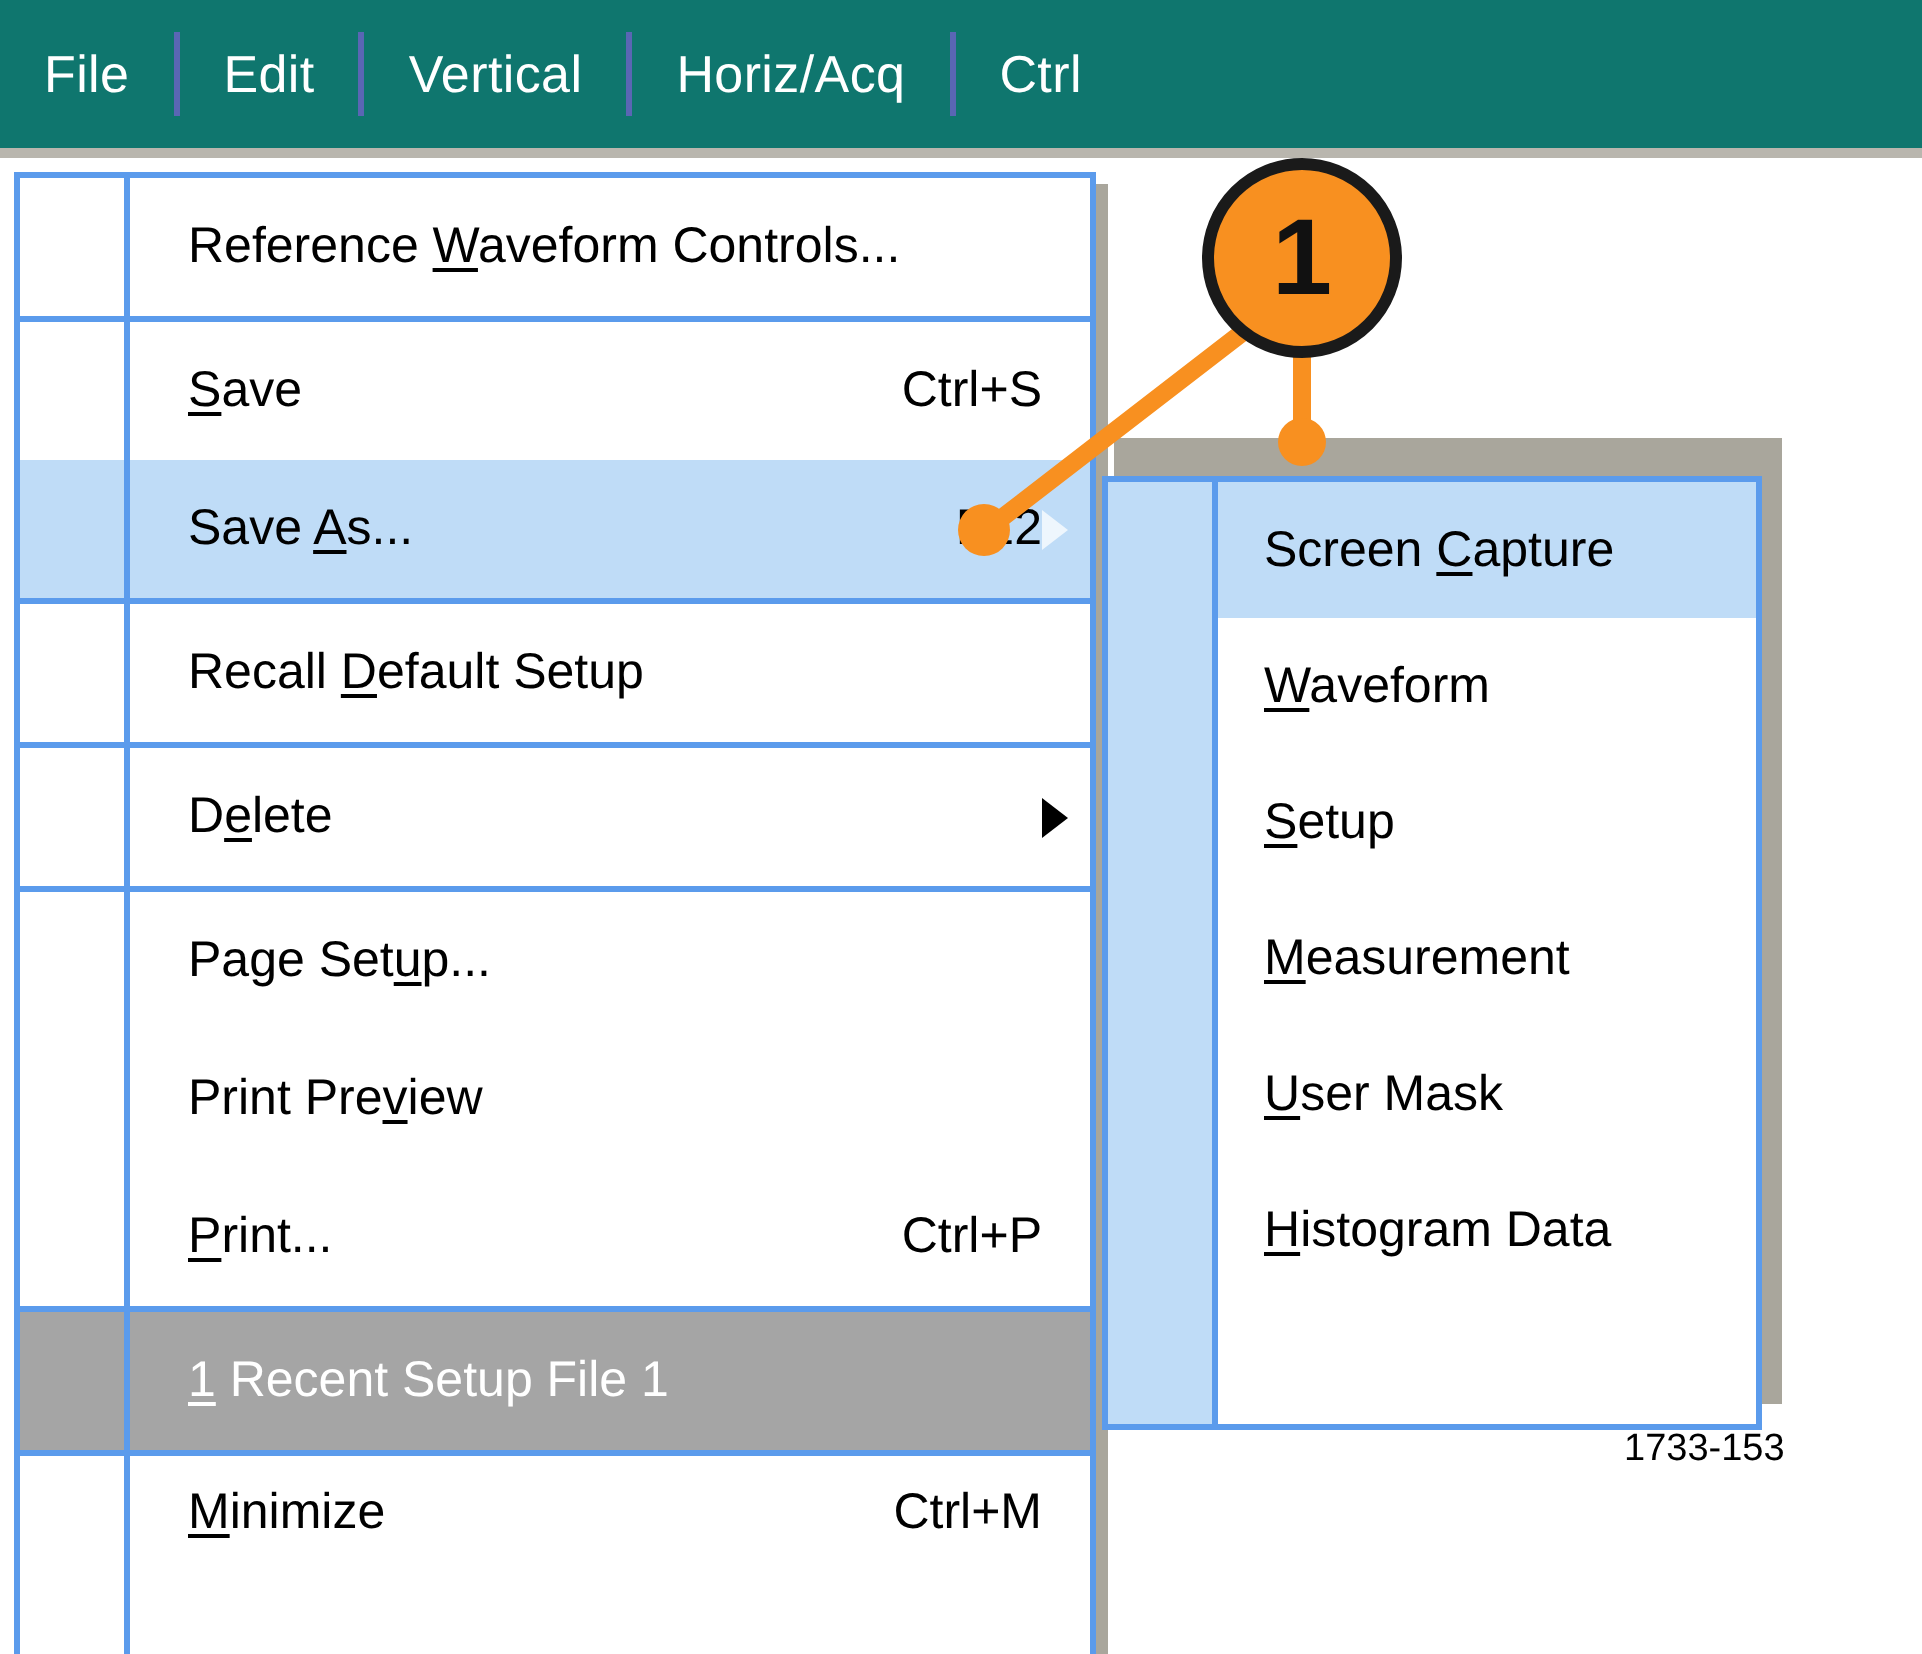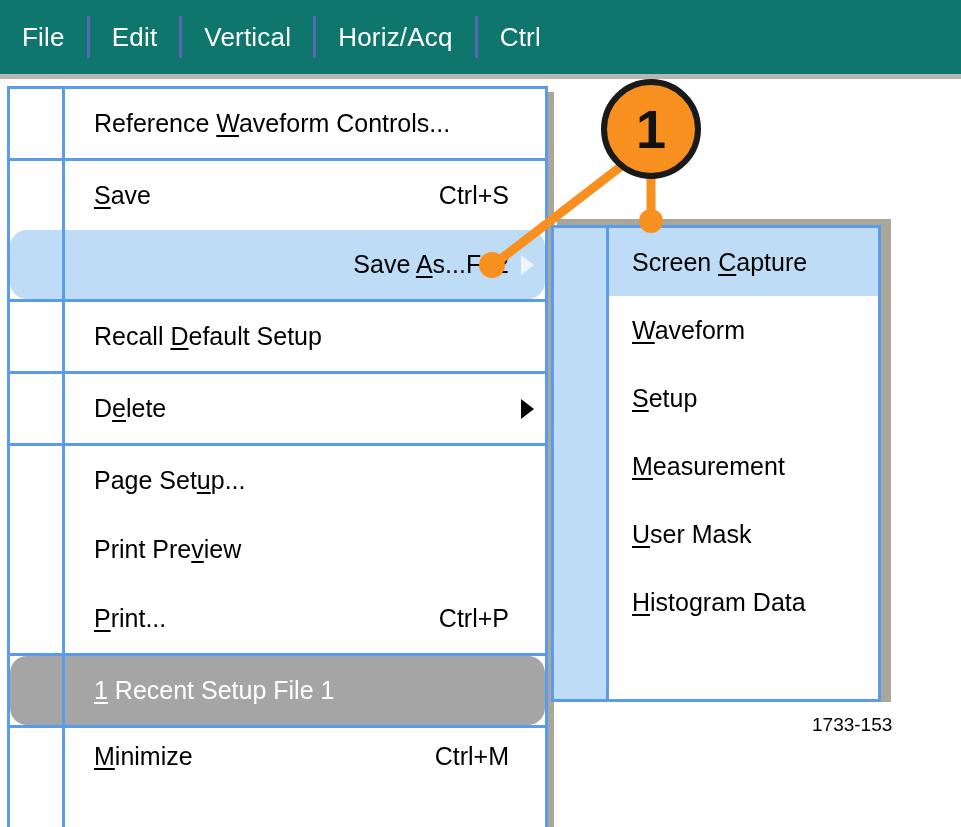--- a/index.html
+++ b/index.html
@@ -93,57 +93,55 @@
   .mrow {
     position: relative;
     display: flex;
     align-items: center;
     height: 69px;
     padding-left: 58px;
     box-sizing: border-box;
     font-size: 25px;
     color: #000000;
     white-space: nowrap;
-    border-radius: 17px;
   }
   .mrow .label {
     padding-left: 26px;
     flex: 1 1 auto;
   }
   .mrow .accel {
-    padding-right: 36px;
+    padding-right: 24px;
     font-size: 25px;
   }
   .mrow .subarrow {
     position: absolute;
     right: 11px;
     top: 50%;
     transform: translateY(-50%);
     width: 0; height: 0;
     border-top: 10px solid transparent;
     border-bottom: 10px solid transparent;
     border-left: 13px solid #000000;
   }
   .mrow.sel {
     background: #bfdcf7;
-    text-align: right;
   }
   .mrow.sel .subarrow { border-left-color: #eef6fd; }
   .mrow.recent {
     background: #a5a5a5;
     color: #ffffff;
   }
   .mrow.clipped { height: 56px; overflow: hidden; }
 
   u.mn { text-decoration: underline; text-underline-offset: 3px; }
 
   
   #submenu {
     left: 551px;
-    top: 225px;
+    top: 238px;
     width: 330px;
     height: 477px;
   }
   #submenu-shadow {
     left: 557px; top: 219px;
     width: 334px; height: 483px;
     z-index: 2;
   }
   #submenu .sub-gutter {
     position: absolute;

